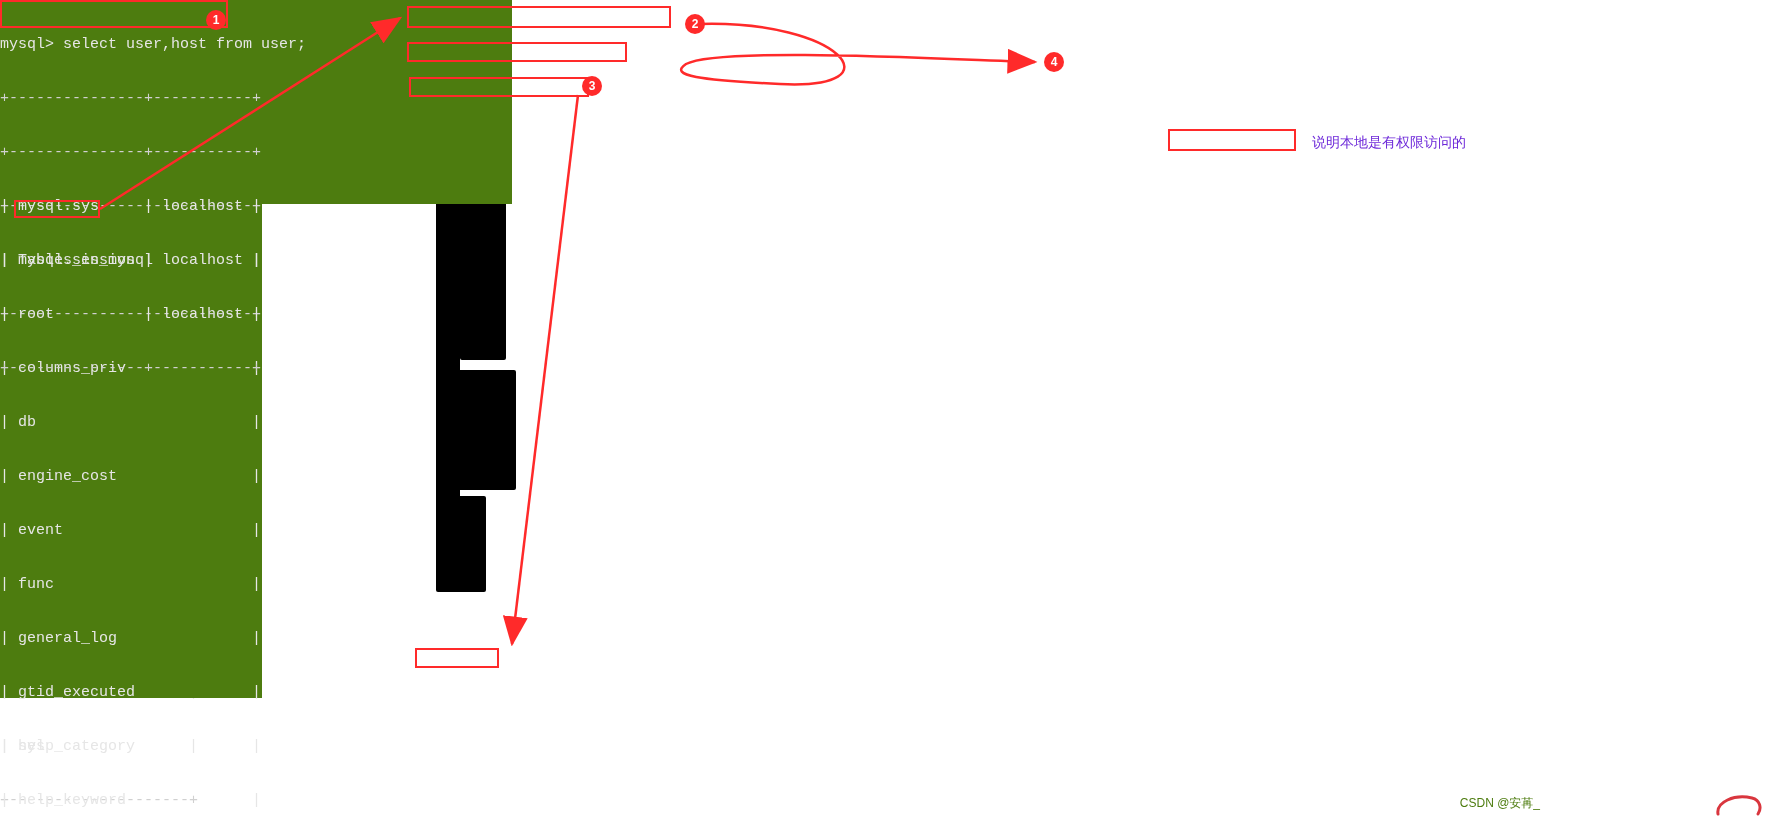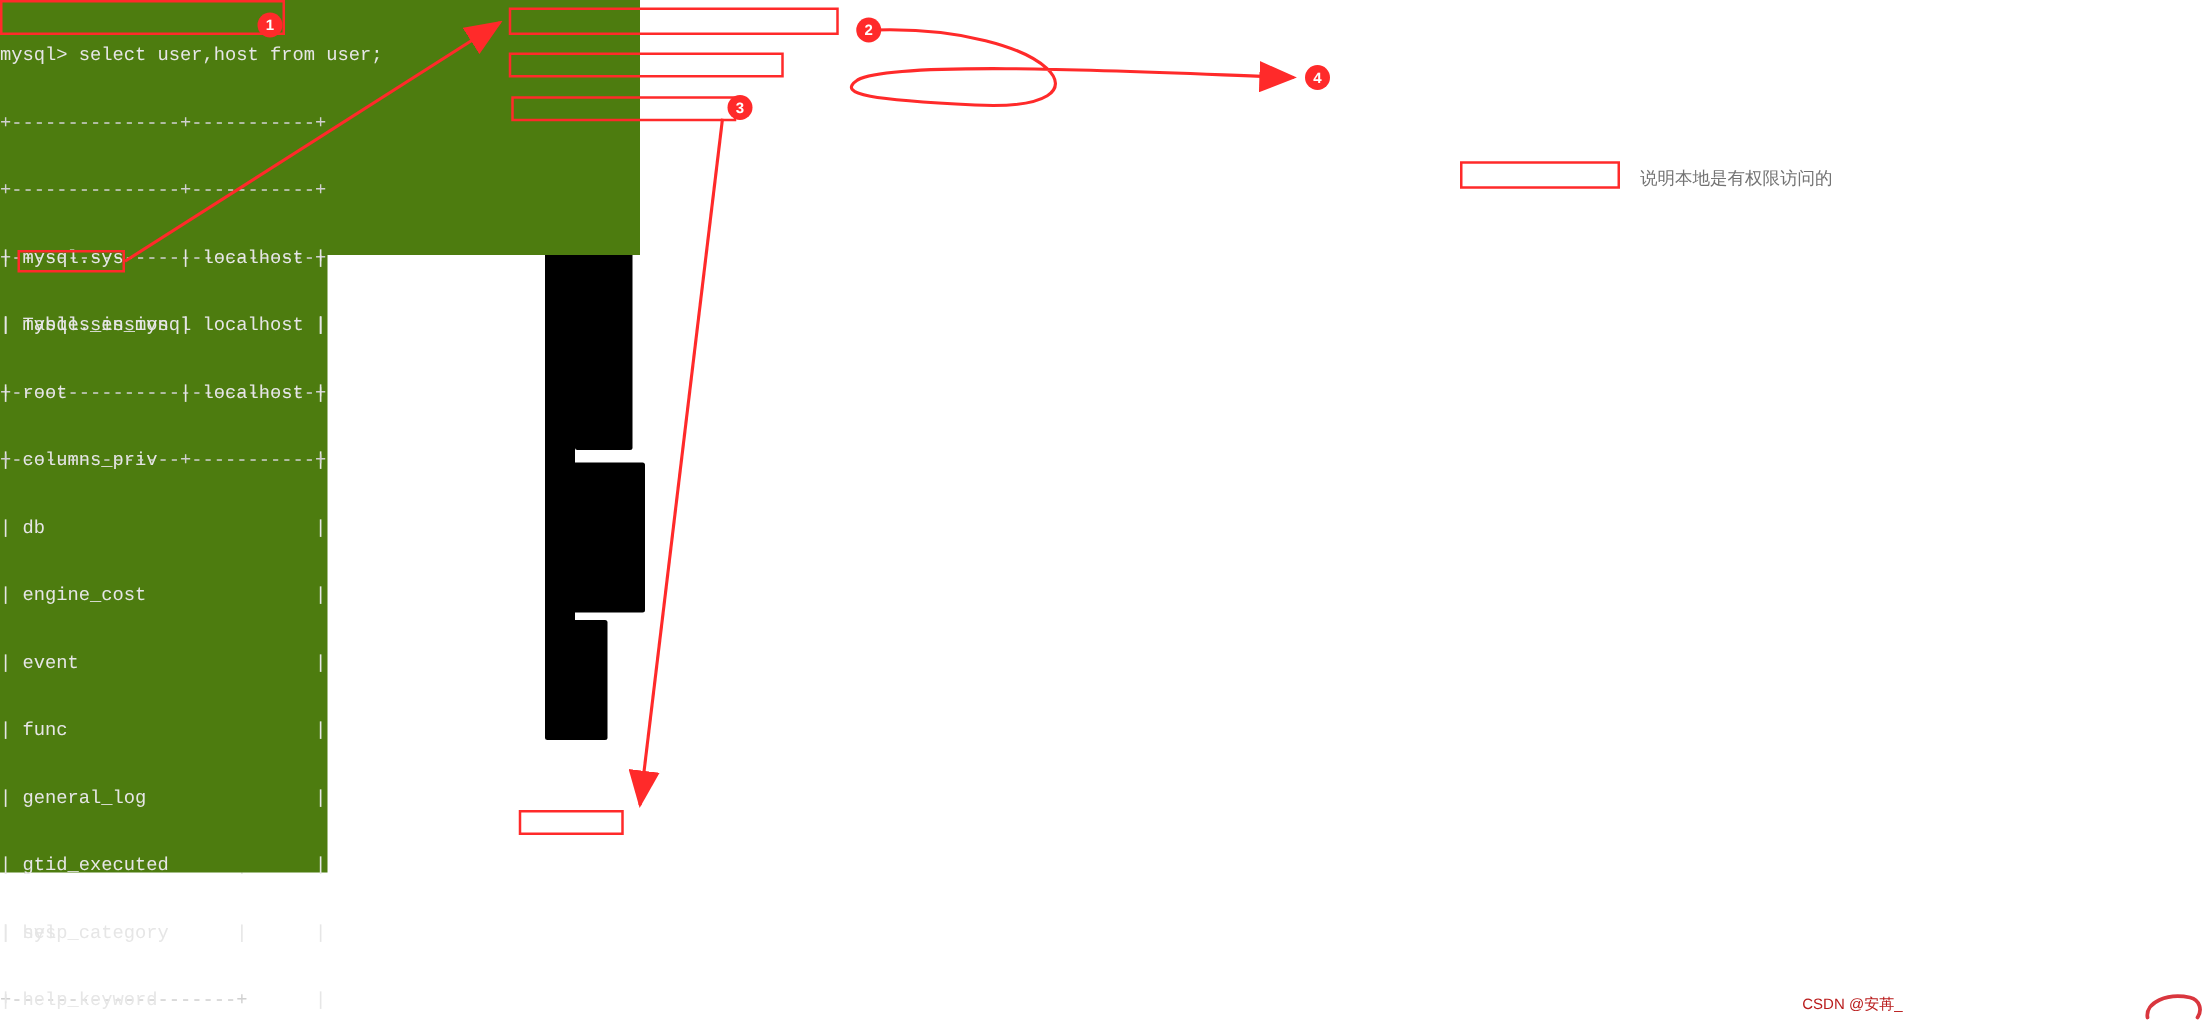--- a/index.html
+++ b/index.html
@@ -35,42 +35,42 @@
     height: 20px;
     border-radius: 50%;
     background: #ff2a2a;
     color: #fff;
     font: 700 12px/20px Arial, sans-serif;
     text-align: center;
     pointer-events: none;
   }
   .ann {
     position: absolute;
-    color: #737373;
+    color: #6d28d9;
     font: 14px/16px "Microsoft YaHei", sans-serif;
     pointer-events: none;
   }
   .smudge {
     position: absolute;
     background: #000;
     border-radius: 2px;
     pointer-events: none;
   }
   svg.overlay {
     position: absolute;
     left: 0; top: 0;
     width: 1768px;
     height: 816px;
     pointer-events: none;
   }
   .watermark {
     position: absolute;
-    right: 246px;
+    right: 228px;
     bottom: 6px;
-    color: #b91c1c;
+    color: #4d7c0f;
     font: 12px/14px Arial, sans-serif;
   }
   .logo {
     position: absolute;
     right: 6px;
     bottom: 0;
     width: 48px;
     height: 24px;
     pointer-events: none;
   }

